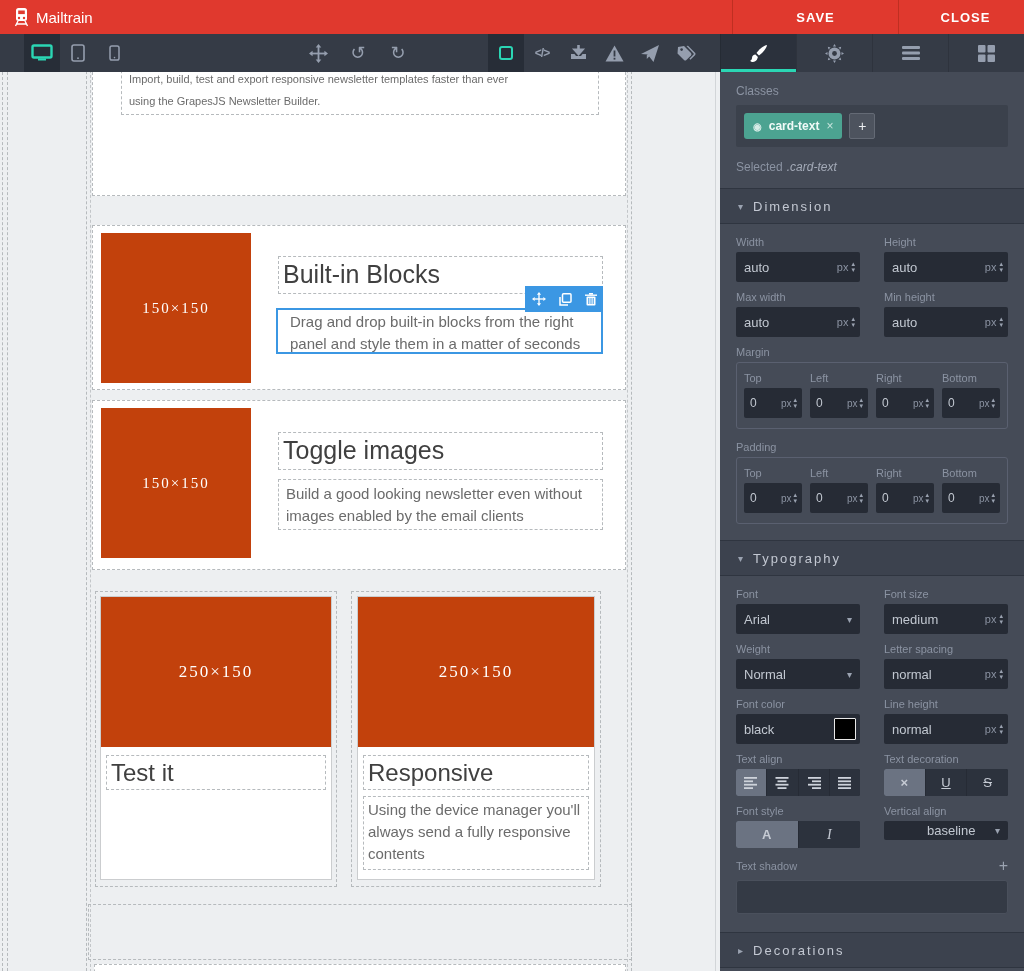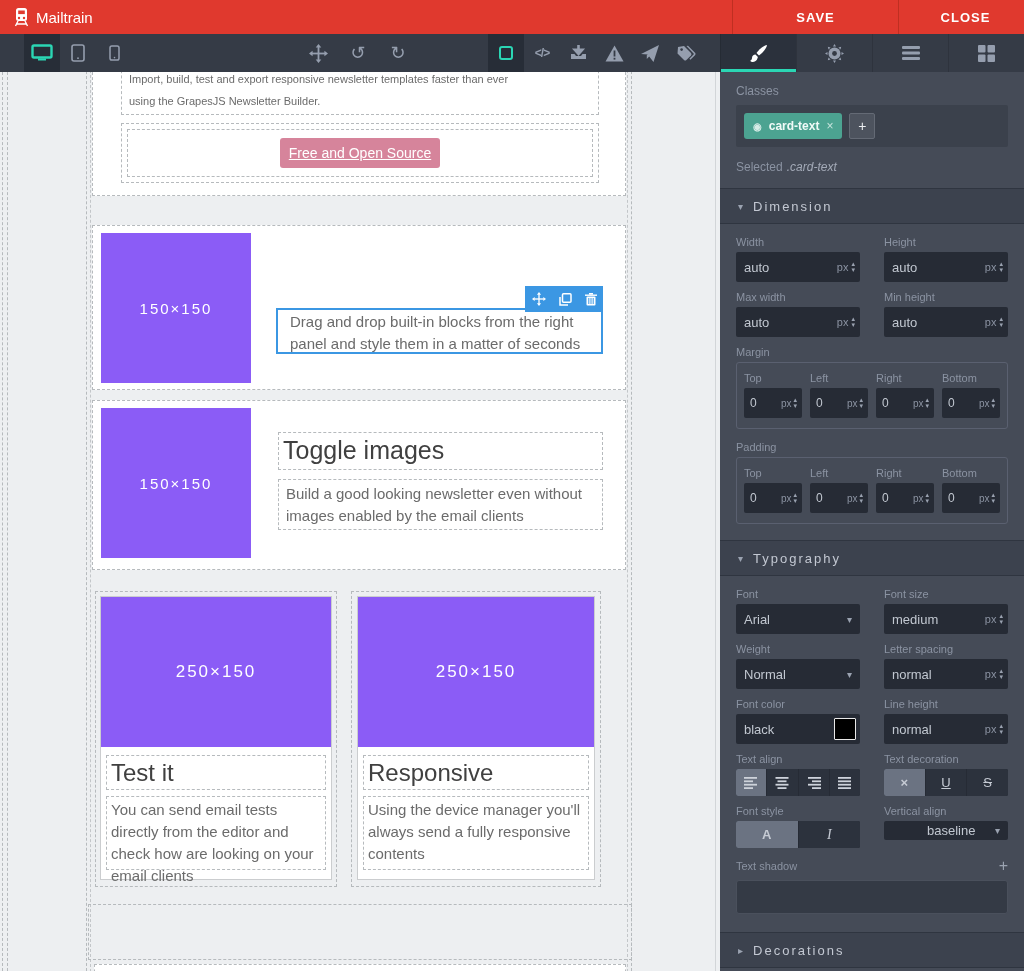--- a/index.html
+++ b/index.html
@@ -32,21 +32,21 @@
 
   
   .canvas { position:absolute; left:0; top:72px; width:720px; height:899px; background:#edeff1; overflow:hidden; }
   .dashed { border:1px dashed #b6babd; }
   .vguide { position:absolute; top:0; bottom:0; border-left:1px dashed #b6babd; }
   .wrapA { position:absolute; left:86px; top:-16px; width:546px; height:920px; border:1px dashed #b6babd; }
   .wrapA-inner { position:absolute; left:3px; right:3px; top:3px; bottom:3px; border:1px dashed #c3c6c9; }
   .scroll-line { position:absolute; top:0; bottom:0; right:4px; width:1px; background:#d2d5d8; }
 
   .section { position:absolute; background:#fff; border:1px dashed #b6babd; }
-  .img-ph { position:absolute; background:#8b5cf6; color:#fff; display:flex; align-items:center; justify-content:center; font-family:Liberation Sans, sans-serif; letter-spacing:2px; cursor:pointer; }
+  .img-ph { position:absolute; background:#c2410c; color:#fff; display:flex; align-items:center; justify-content:center; font-family:Liberation Serif, serif; letter-spacing:2px; cursor:pointer; }
   .card-title { font-size:25px; color:#404040; padding:3px 4px; white-space:nowrap; }
   .card-body { font-size:15px; color:#6b6b6b; line-height:22px; padding:3px 7px; }
   .intro-text { font-size:11px; color:#6b6b6b; line-height:22px; padding:2px 7px; }
   .cta { display:block; margin:8px auto 0; width:160px; height:30px; background:#d6849b; border-radius:3px; color:#fff; font-size:14px; text-decoration:underline; display:flex; align-items:center; justify-content:center; cursor:pointer; }
   .sel-box { position:absolute; border:2px solid #3b97e3; background:#fff; }
   .sel-toolbar { position:absolute; background:#3b97e3; display:flex; align-items:center; justify-content:space-around; z-index:5; cursor:pointer; }
   .col-card { position:absolute; background:#fff; border:1px solid #cbcdcf; }
 
   
   .panel { position:absolute; left:720px; top:72px; width:304px; height:899px; background:#454b57; color:#c2c8d1; font-size:12px; overflow:hidden; }
@@ -251,29 +251,27 @@
       <div class="wrapA-inner"></div>
     </div>
 
   <div class="section" style="left:92px; top:-10px; width:534px; height:134px;">
     <div class="dashed" style="position:absolute; left:28px; right:26px; top:2px; height:50px;">
       <div class="intro-text">
         <span>Import, build, test and export responsive newsletter templates faster than ever</span><br>
         <span>using the GrapesJS Newsletter Builder.</span>
       </div>
     </div>
-    <div class="dashed" style="position:absolute; left:28px; right:26px; top:60px; height:60px;">
-      <div class="dashed" style="position:absolute; left:5px; right:5px; top:5px; bottom:5px;">
-        <a class="cta">Free and Open Source</a>
-      </div>
-    </div>
   </div>
 
   <div class="section" style="left:92px; top:153px; width:534px; height:165px;">
     <div class="img-ph" style="left:8px; top:7px; width:150px; height:150px; font-size:15px;">150×150</div>
+    <div class="dashed" style="position:absolute; left:185px; width:325px; top:30px; height:38px;">
+      <div class="card-title">Built-in Blocks</div>
+    </div>
     <div class="sel-toolbar" style="left:432px; top:60px; width:78px; height:26px;">
       <span>
         <svg width="14" height="14" viewBox="0 0 19 19" fill="#fff">
           <path d="M9.5 0 L12.3 3.6 H6.7 Z M9.5 19 L6.7 15.4 H12.3 Z M0 9.5 L3.6 6.7 V12.3 Z M19 9.5 L15.4 12.3 V6.7 Z"></path>
           <rect x="8.6" y="3" width="1.8" height="13"></rect>
             <rect x="3" y="8.6" width="13" height="1.8"></rect>
         </svg>
       </span>
       <span>
         <svg width="13" height="13" viewBox="0 0 13 13">
@@ -305,23 +303,20 @@
     </div>
   </div>
 
   <div class="dashed" style="position:absolute; left:95px; top:519px; width:242px; height:296px;"></div>
   <div class="dashed" style="position:absolute; left:351px; top:519px; width:250px; height:296px;"></div>
 
   <div class="col-card" style="left:100px; top:524px; width:232px; height:284px;">
     <div class="img-ph" style="left:0; top:0; right:0; height:150px; font-size:17px;">250×150</div>
     <div class="dashed" style="position:absolute; left:5px; right:5px; top:158px; height:35px;">
       <div class="card-title" style="font-size:24px;">Test it</div>
-    </div>
-    <div class="dashed" style="position:absolute; left:5px; right:5px; top:199px; height:74px;">
-      <div class="card-body" style="padding:2px 4px;">You can send email tests directly from the editor and check how are looking on your email clients</div>
     </div>
   </div>
 
   <div class="col-card" style="left:357px; top:524px; width:238px; height:284px;">
     <div class="img-ph" style="left:0; top:0; right:0; height:150px; font-size:17px;">250×150</div>
     <div class="dashed" style="position:absolute; left:5px; right:5px; top:158px; height:35px;">
       <div class="card-title" style="font-size:24px;">Responsive</div>
     </div>
     <div class="dashed" style="position:absolute; left:5px; right:5px; top:199px; height:74px;">
       <div class="card-body" style="padding:2px 4px;">Using the device manager you'll always send a fully responsive contents</div>

